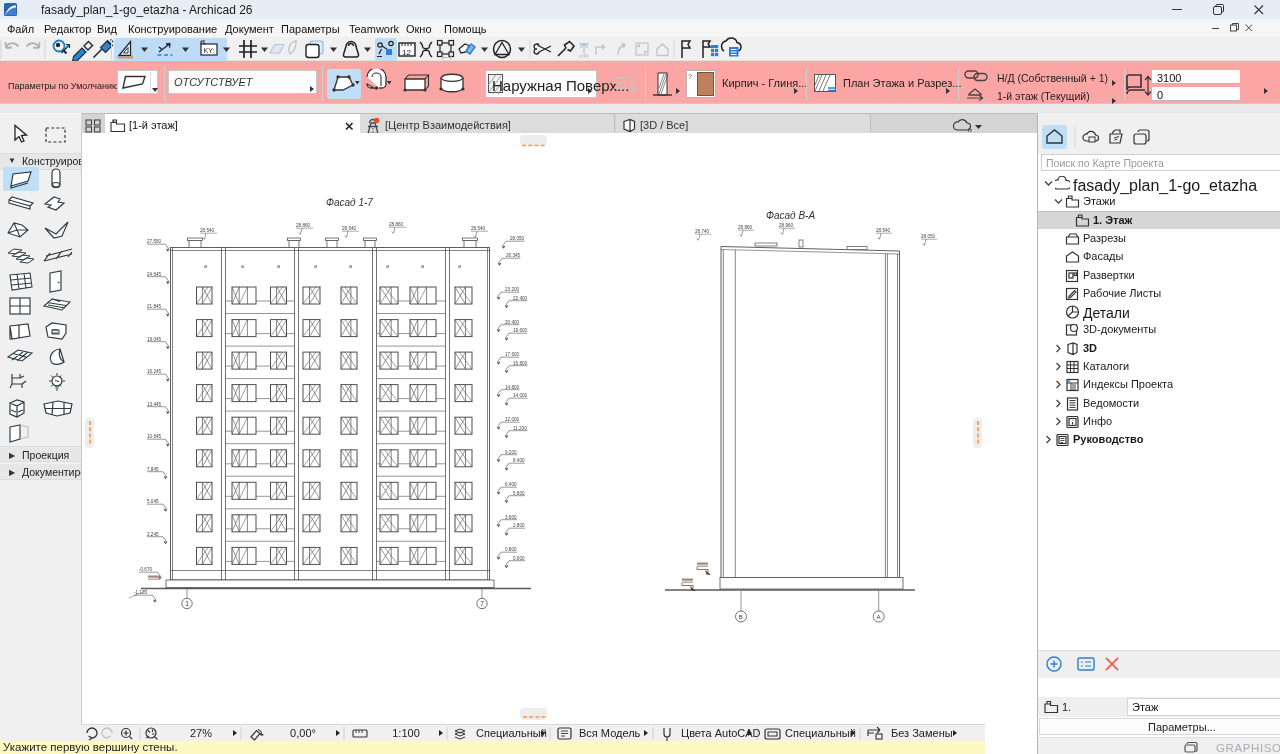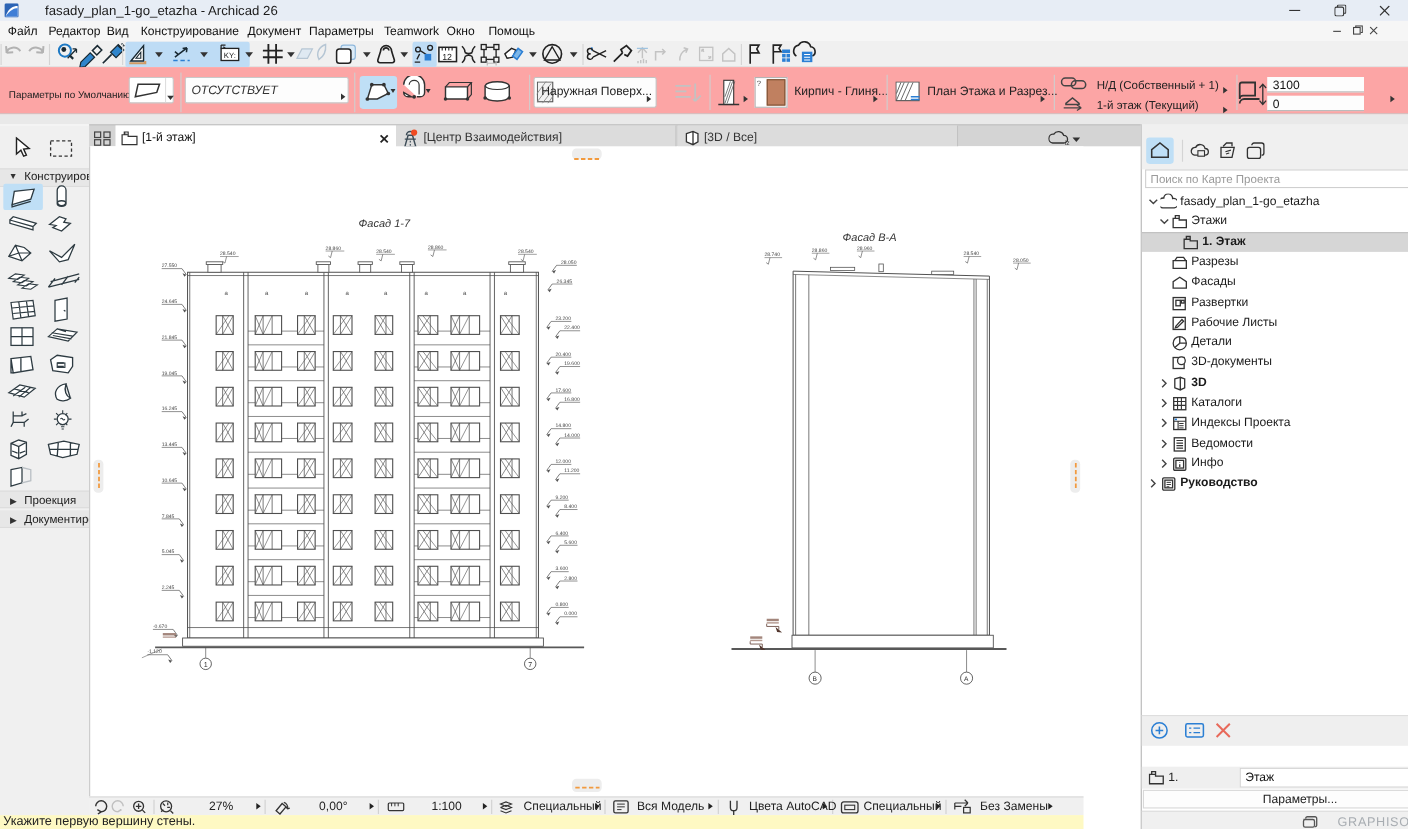--- a/index.html
+++ b/index.html
@@ -178,21 +178,21 @@
           <circle cx="3" cy="20" r="1.6" fill="#333"></circle>
           <circle cx="25" cy="20" r="1.6" fill="#333"></circle>
         </g>
 </svg>
       <div class="sep" style="left:481px;top:4px;height:32px"></div>
       <div class="abs" style="left:485px;top:6px;width:112px;height:28px;background:#fdfdfd;border:1px solid #c4c4c4;border-radius:2px"></div>
       <svg class="abs" style="left:488px;top:10px" width="16" height="20">
         <rect x="0.5" y="0.5" width="14" height="18" fill="#f2f2f2" stroke="#555"></rect>
         <path d="M-2 14 l12 -16 M0 19 l13 -17 M5 20 l10 -13 M10 20 l5 -7" stroke="#888" stroke-width="0.8"></path>
       </svg>
-      <div class="abs" style="left:492px;top:13px;font-size:11px;color:#222">Наружная Поверх...</div>
+      <div class="abs" style="left:492px;top:13px;font-size:15px;color:#222">Наружная Поверх...</div>
       <div class="abs" style="left:588px;top:16px"><span class="tri-r"></span></div>
       <svg class="abs" style="left:612px;top:8px" width="28" height="24">
         <path d="M2 6 l14 0 m-14 5 l10 0 m-10 5 l14 0" stroke="#c2c2c2" stroke-width="1.6"></path>
         <path d="M20 4 l0 16 m0 0 l5 -5 m-5 5 l-2 -2" stroke="#c2c2c2" stroke-width="1.6" fill="none"></path>
       </svg>
       <div class="sep" style="left:645px;top:4px;height:32px"></div>
       <svg class="abs" style="left:652px;top:7px" width="22" height="26">
         <rect x="6" y="2" width="9" height="22" fill="#fff" stroke="#333"></rect>
         <path d="M7 23 l7 -20 m-7 14 l5 -14 m-3 20 l7 -20" stroke="#555" stroke-width="0.7"></path>
         <line x1="1" y1="24" x2="20" y2="24" stroke="#333" stroke-width="1.4"></line>
@@ -1167,21 +1167,21 @@
       <path d="M21 4 l4 3 l-4 3 z" fill="#333"></path>
     </svg>
     <div class="abs" style="left:3px;top:41px;width:288px;height:17px;background:#fff;border:1px solid #cfcfcf"></div>
     <div class="abs" style="left:8px;top:44px;font-size:10.5px;color:#9a9a9a">Поиск по Карте Проекта</div>
     <svg class="abs" style="left:6px;top:67px" width="9" height="7">
       <path d="M1 1.5 L4.5 5 L8 1.5" fill="none" stroke="#444" stroke-width="1.3"></path>
     </svg>
     <svg class="abs" style="left:17px;top:63px" width="15" height="15">
       <path d="M2 13 a1.5 1.5 0 0 1 1 -9 a4 4 0 0 1 8 0.5 a3 3 0 0 1 1.5 8.5 z" fill="none" stroke="#333" stroke-width="1.2"></path>
     </svg>
-    <div class="abs" style="left:35px;top:64px;font-size:11px;font-weight:normal;color:#1a1a1a">fasady_plan_1-go_etazha</div>
+    <div class="abs" style="left:35px;top:64px;font-size:16px;font-weight:normal;color:#1a1a1a">fasady_plan_1-go_etazha</div>
     <svg class="abs" style="left:16px;top:85.3px" width="9" height="7">
       <path d="M1 1.5 L4.5 5 L8 1.5" fill="none" stroke="#444" stroke-width="1.3"></path>
     </svg>
     <svg class="abs" style="left:27px;top:81.3px" width="15" height="15">
       <path d="M1.5 4.5 L1.5 13 L13.5 13 L13.5 6 L7 6 L7 2 L3.5 2 L3.5 4.5 Z M1.5 4.5 L7 4.5" fill="none" stroke="#333" stroke-width="1.2"></path>
     </svg>
     <div class="abs" style="left:45px;top:82.3px;font-size:11px;font-weight:normal;color:#1a1a1a">Этажи</div>
     <div class="abs" style="left:0;top:97.6px;width:295px;height:18px;background:#d6d6d6;border-top:1px solid #bfbfbf"></div>
     <svg class="abs" style="left:37px;top:99.6px" width="15" height="15">
       <path d="M1.5 4.5 L1.5 13 L13.5 13 L13.5 6 L7 6 L7 2 L3.5 2 L3.5 4.5 Z M1.5 4.5 L7 4.5" fill="none" stroke="#333" stroke-width="1.2"></path>
@@ -1203,21 +1203,21 @@
     <div class="abs" style="left:45px;top:155.5px;font-size:11px;font-weight:normal;color:#1a1a1a">Развертки</div>
     <svg class="abs" style="left:27px;top:172.8px" width="15" height="15">
       <rect x="1.5" y="2.5" width="11" height="11" fill="none" stroke="#333" stroke-width="1.2"></rect>
       <path d="M4 10.5 L9.5 4.5 L11 6 L5.5 11.5 L3.5 12 Z" fill="none" stroke="#333" stroke-width="1.2"></path>
     </svg>
     <div class="abs" style="left:45px;top:173.8px;font-size:11px;font-weight:normal;color:#1a1a1a">Рабочие Листы</div>
     <svg class="abs" style="left:27px;top:191.1px" width="15" height="15">
       <circle cx="7.5" cy="8" r="6" fill="none" stroke="#333" stroke-width="1.2"></circle>
       <path d="M7.5 2 L7.5 8 L13.5 8 M7.5 8 L3 12" fill="none" stroke="#333" stroke-width="1.2"></path>
     </svg>
-    <div class="abs" style="left:45px;top:192.1px;font-size:11px;font-weight:normal;color:#1a1a1a">Детали</div>
+    <div class="abs" style="left:45px;top:192.1px;font-size:14px;font-weight:normal;color:#1a1a1a">Детали</div>
     <svg class="abs" style="left:27px;top:209.4px" width="15" height="15">
       <rect x="1.5" y="3" width="10" height="10" fill="none" stroke="#333" stroke-width="1.2"></rect>
       <circle cx="9" cy="6" r="3.5" fill="#fff" stroke="#333" stroke-width="1.2"></circle>
     </svg>
     <div class="abs" style="left:45px;top:210.4px;font-size:11px;font-weight:normal;color:#1a1a1a">3D-документы</div>
     <svg class="abs" style="left:17px;top:230.7px" width="7" height="9">
       <path d="M1.5 1 L5 4.5 L1.5 8" fill="none" stroke="#444" stroke-width="1.3"></path>
     </svg>
     <svg class="abs" style="left:27px;top:227.7px" width="15" height="15">
       <path d="M3 3.5 L8 2 L12 3.5 L12 11.5 L8 13.5 L3 11.5 Z M8 2 L8 13.5" fill="none" stroke="#333" stroke-width="1.2"></path>

